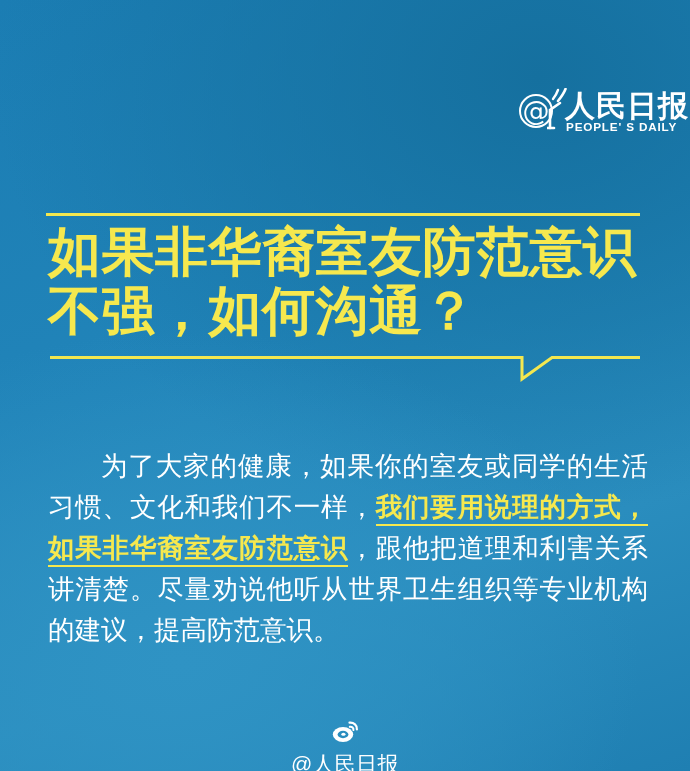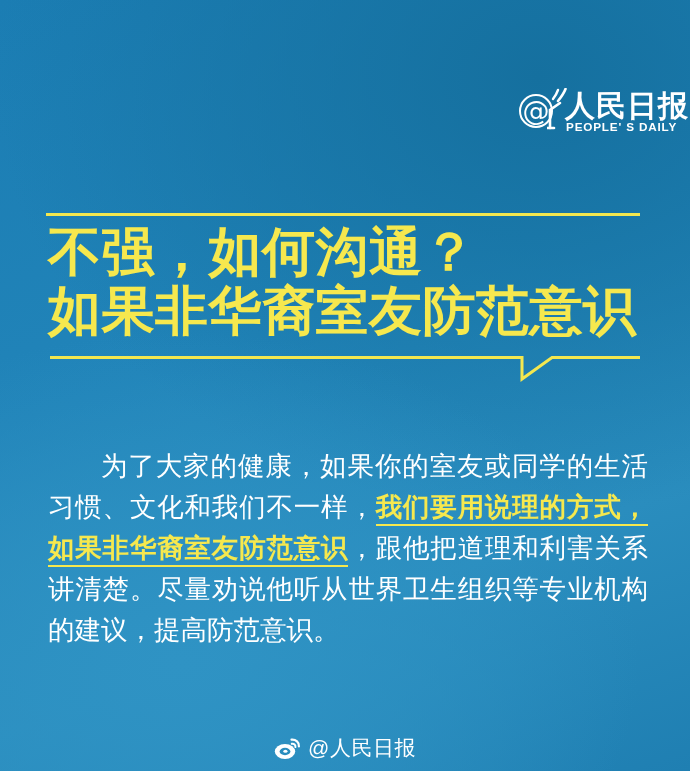--- a/index.html
+++ b/index.html
@@ -151,20 +151,21 @@
   .footer {
     position: absolute;
     left: 0;
     top: 730px;
     width: 690px;
     height: 36px;
     display: flex;
     align-items: center;
     justify-content: center;
     gap: 7px;
+    flex-direction: column;
   }
   .weibo-eye {
     width: 27px;
     height: 24px;
     flex: 0 0 auto;
   }
   .footer-handle {
     color: #ffffff;
     font-size: 21px;
     letter-spacing: 0.5px;
@@ -184,22 +185,22 @@
       <path d="M11 13 C15 8 17 5 18.5 1" stroke="#ffffff" stroke-width="2.6" fill="none" stroke-linecap="round"></path>
       <path d="M6 11 C9 7 10 5 11 2" stroke="#ffffff" stroke-width="2.4" fill="none" stroke-linecap="round"></path>
     </svg>
     <div class="brand-cn">人民日报</div>
     <div class="brand-en">PEOPLE' S DAILY</div>
   </div>
 
   <div class="rule-top"></div>
 
   <div class="headline">
+    <span class="ln">如果非华裔室友防范意识</span>
     <span class="ln">不强，如何沟通？</span>
-    <span class="ln">如果非华裔室友防范意识</span>
   </div>
 
   <svg class="rule-bottom" viewBox="0 0 590 30">
     <path d="M0 5.5 L472 5.5 L472 27 L502 5.5 L590 5.5" stroke="#f3e74f" stroke-width="3" fill="none" stroke-linejoin="miter"></path>
   </svg>
 
 
   <div class="body-copy">
     <span class="indent"></span><span>为了大家的健康，如果你的室友或同学的生活习惯、文化和我们不一样，</span><span class="hl">我们要用说理的方式，</span><span class="hl">如果非华裔室友防范意识</span><span>，跟他把道理和利害关系讲清楚。尽量劝说他听从世界卫生组织等专业机构的建议，提高防范意识。</span>
   </div>

